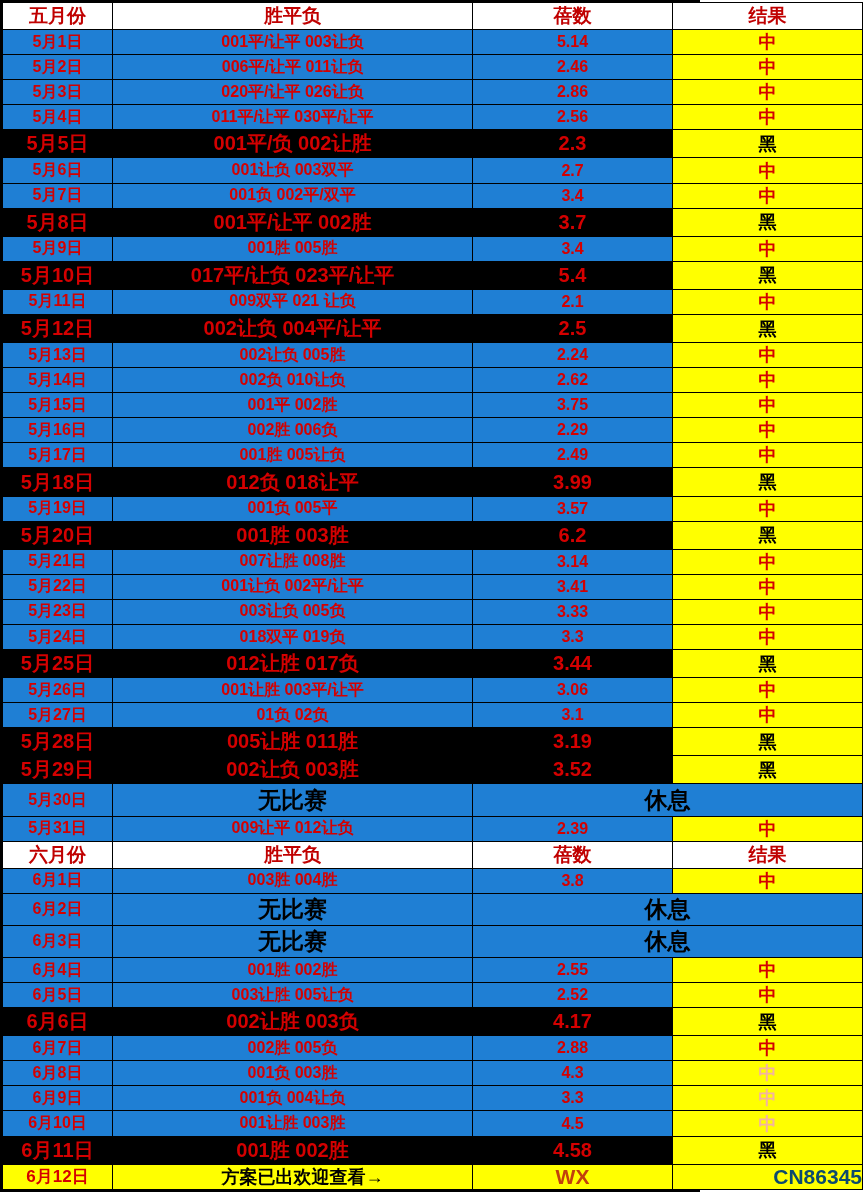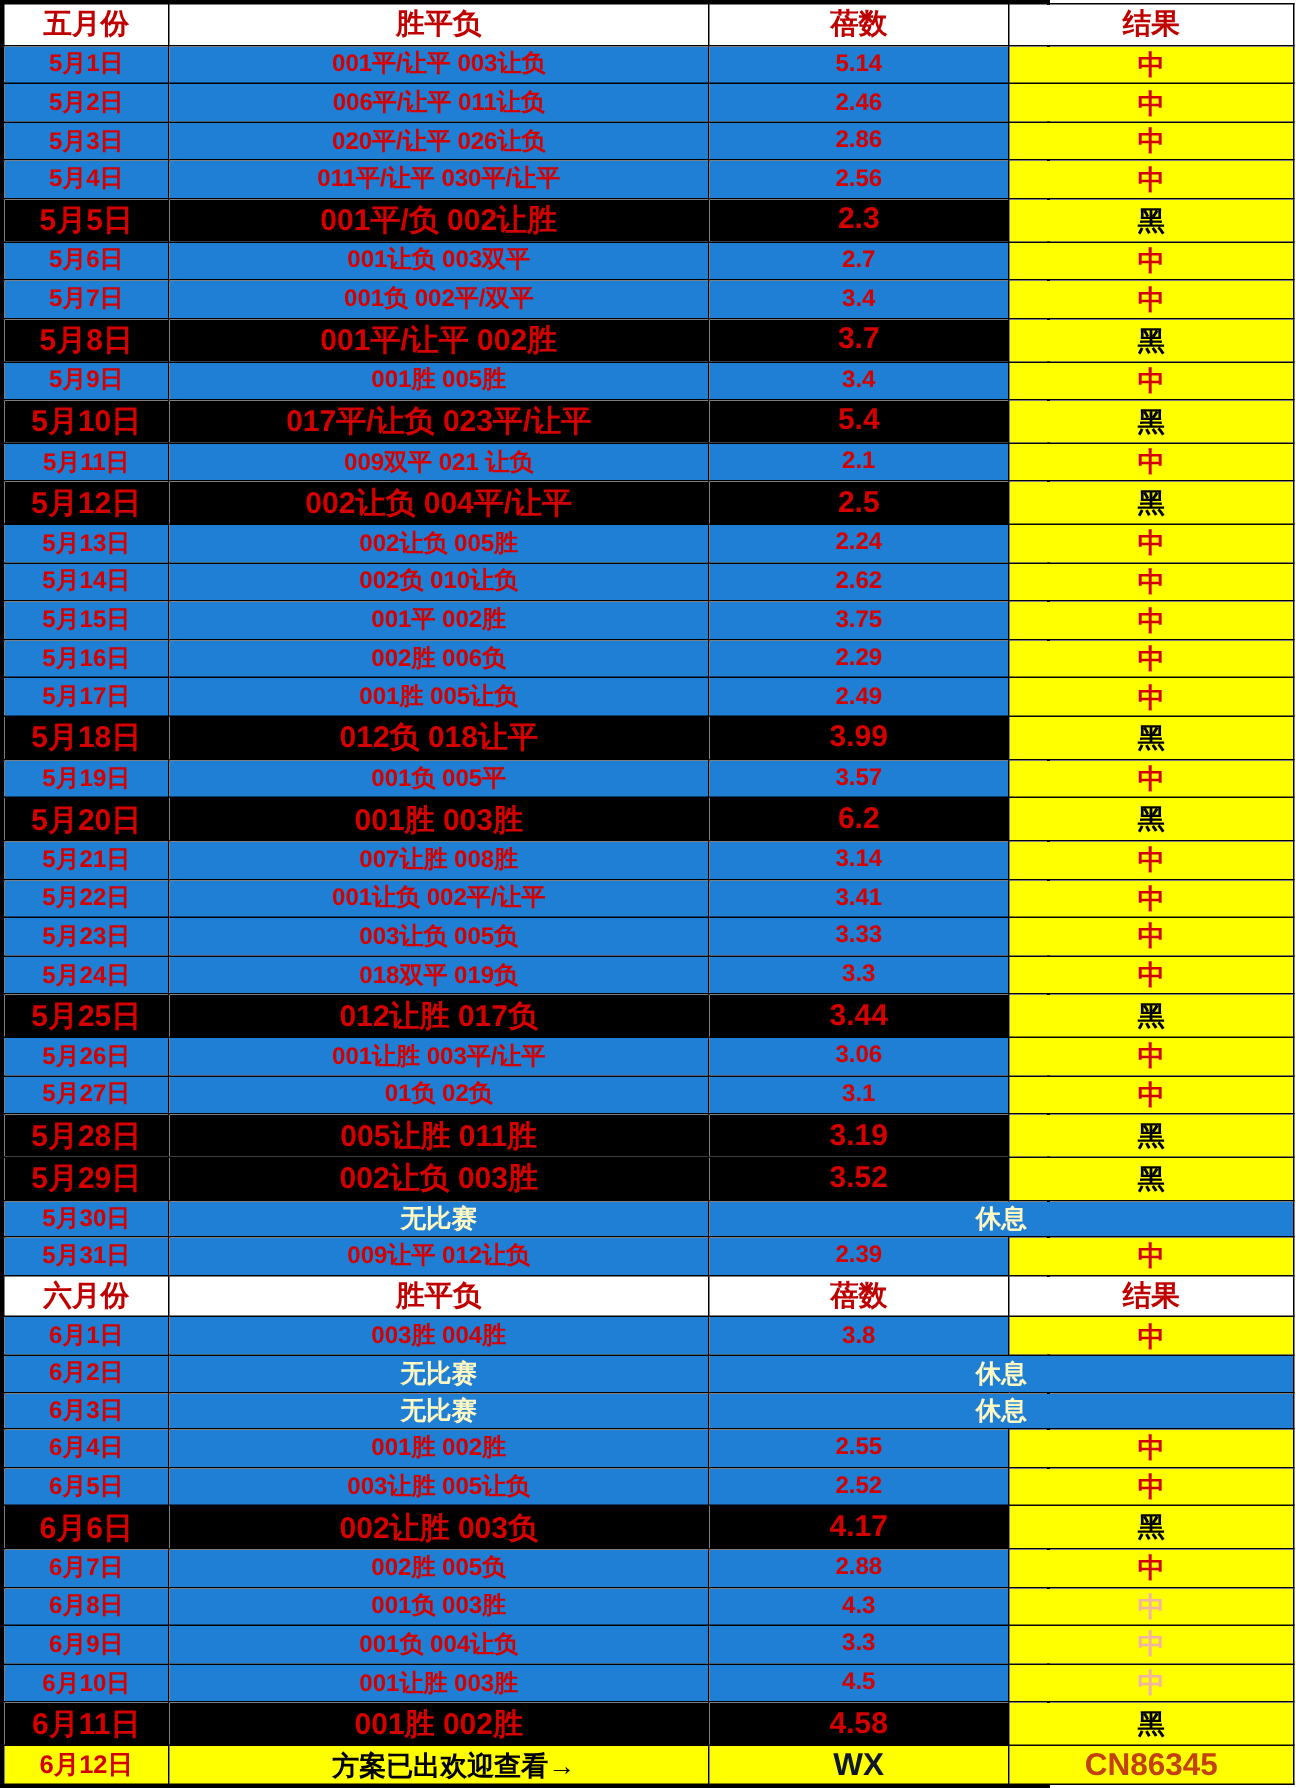--- a/index.html
+++ b/index.html
@@ -14,25 +14,25 @@
   
   .hdr td{background:#fff;color:#c00000;font-size:19px;font-weight:bold;}
   
   .blue td{background:#1f7fd4;color:#d40000;font-size:16px;}
   .blue td.date{font-size:16px;}
   
   .black td{background:#000000;color:#d40000;font-size:20px;}
   .black td.res{background:#ffff00;color:#000;font-size:18px;}
   .blue td.res{background:#ffff00;color:#d40000;font-size:18px;}
   .blue td.res.pale{color:#f3b3a2;}
-  .blue td.rest{background:#1f7fd4;color:#fef9c3;font-size:17px;}
+  .blue td.rest{background:#1f7fd4;color:#000000;font-size:23px;}
   .yellow td{background:#ffff00;color:#d40000;font-size:17px;}
   .yellow td.match{font-size:18px;color:#000;padding-left:20px;}
-  .yellow td.odds{font-size:21px;color:#0f172a;}
-  .yellow td.code{font-size:21px;color:#c2410c;}
+  .yellow td.odds{font-size:21px;color:#c2410c;}
+  .yellow td.code{font-size:21px;color:#0c4a6e;text-align:right;}
   .black td.date{color:#d40000;}
   .hdr td.date{color:#c00000;}
 </style>
 </head>
 <body>
 
 <div id="sheet">
 <table>
   <colgroup>
     <col class="c-date">

